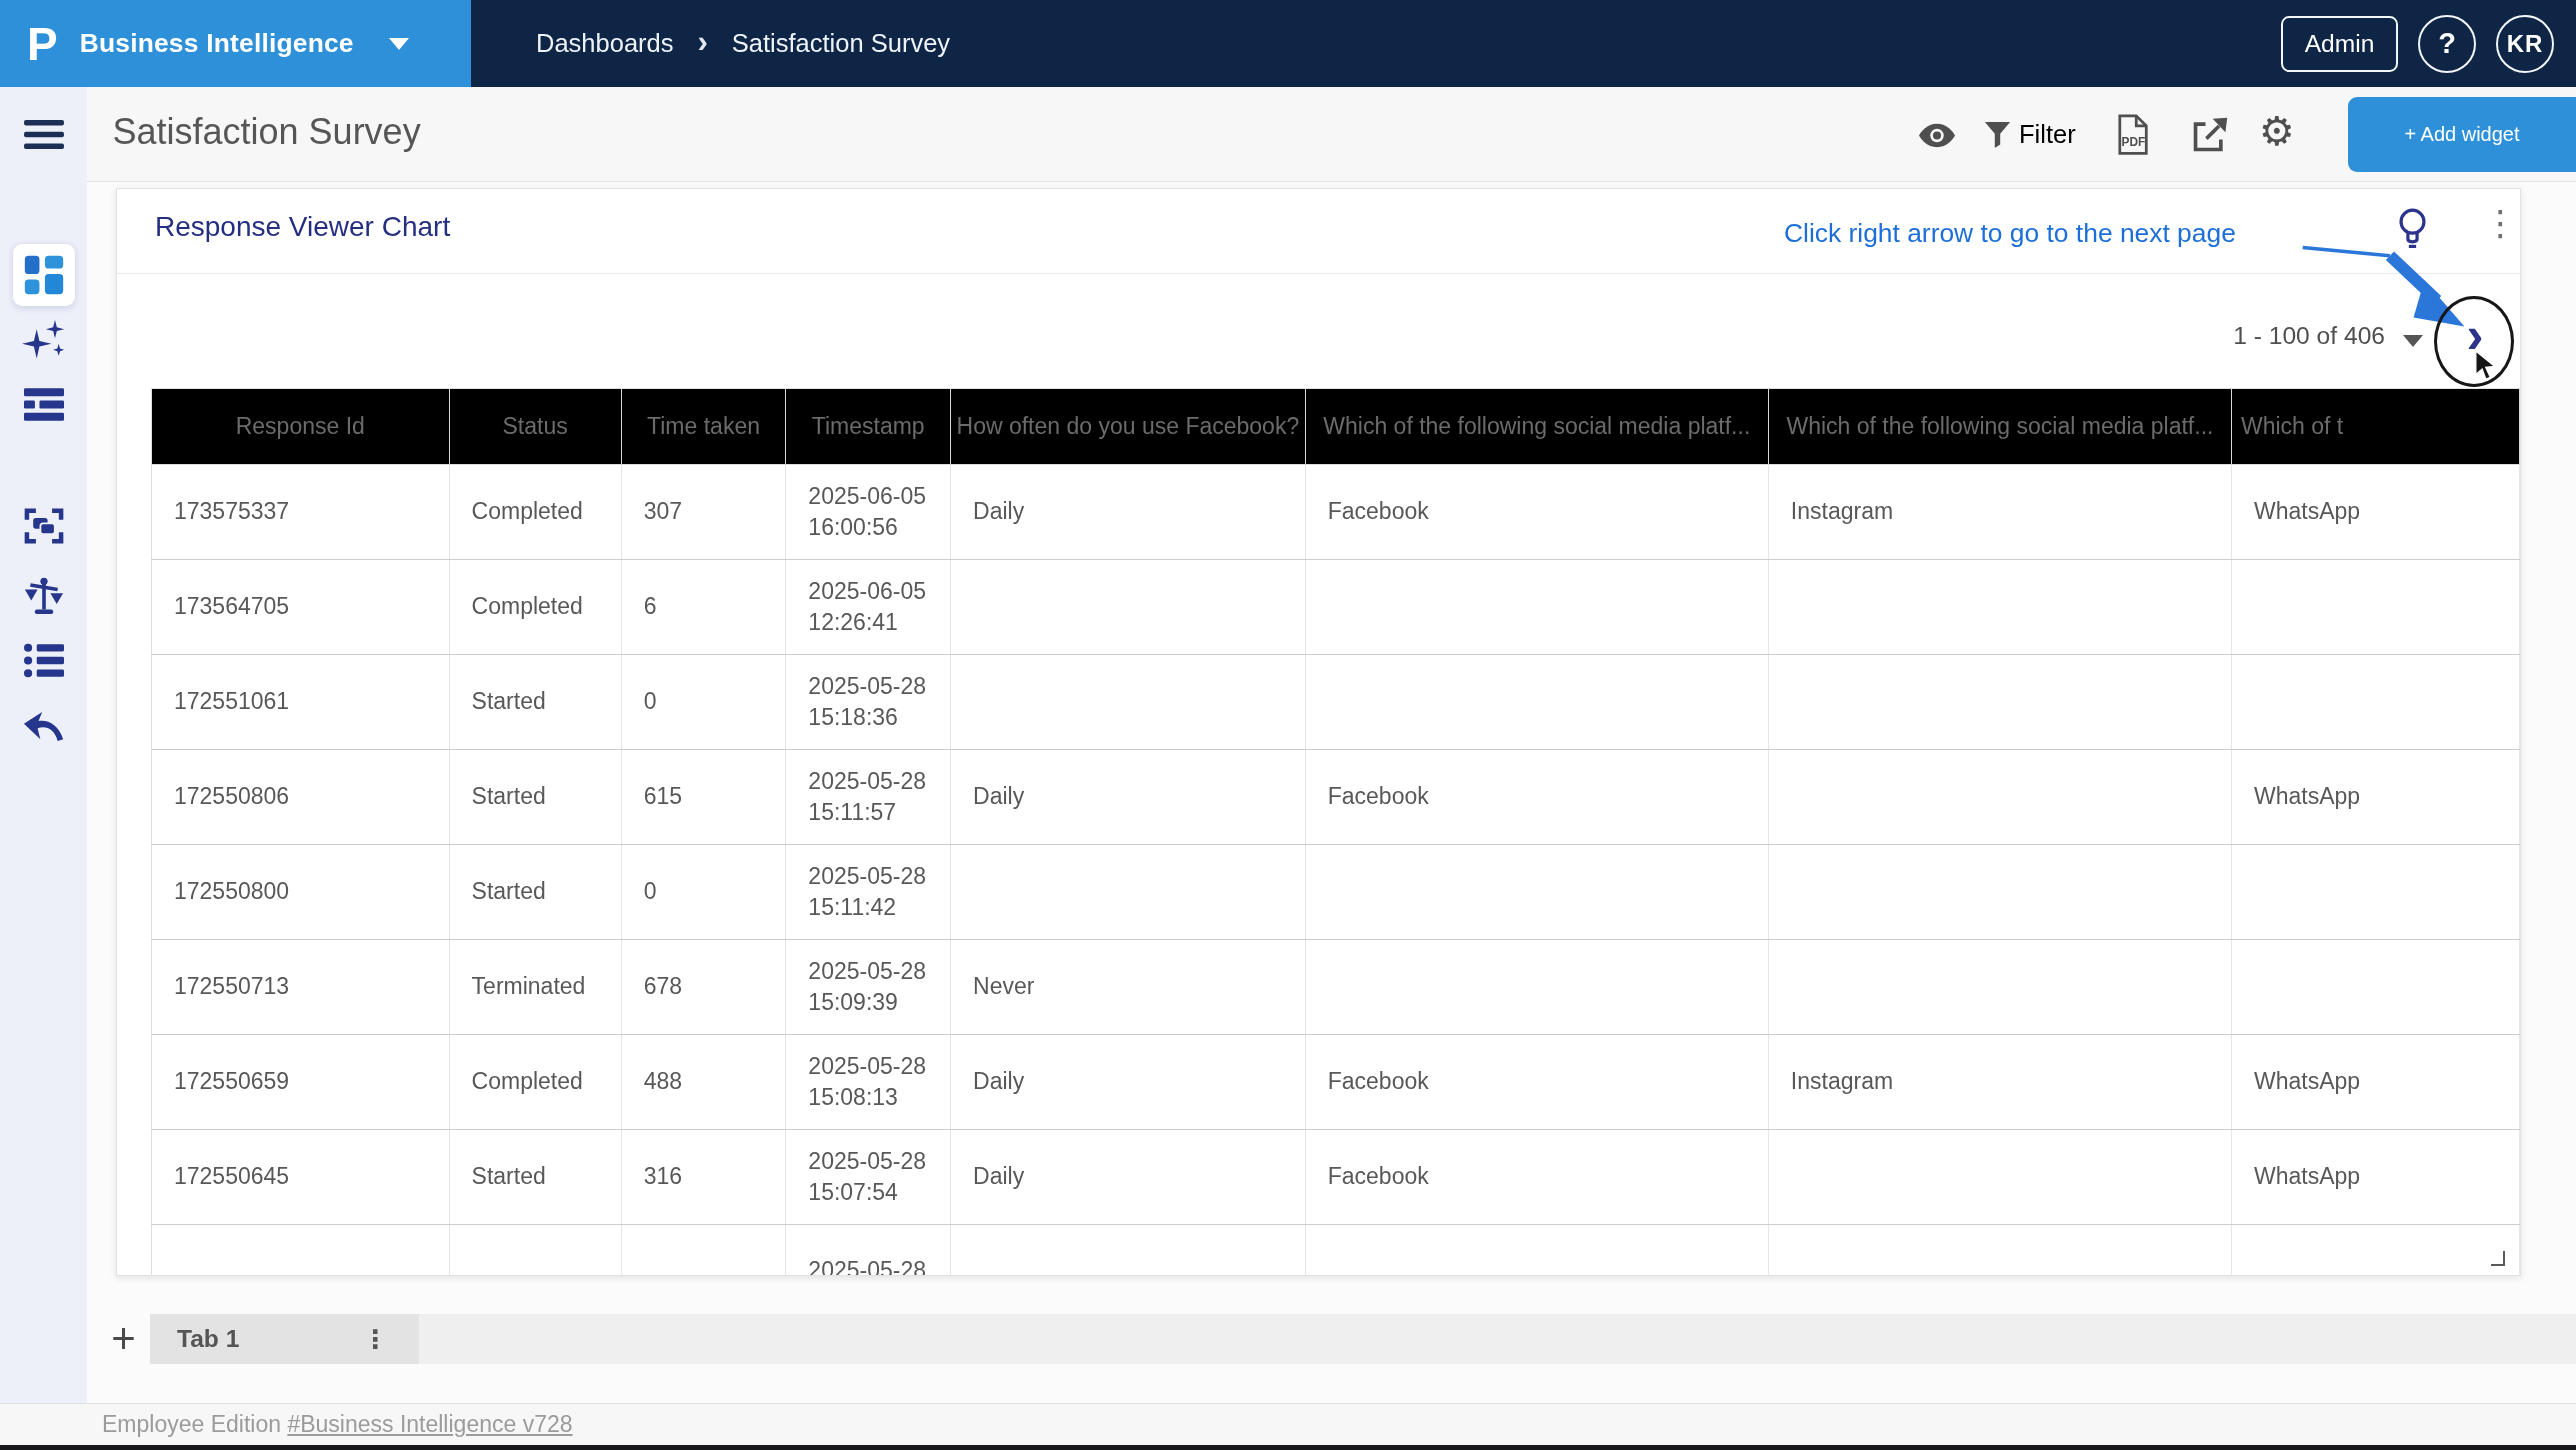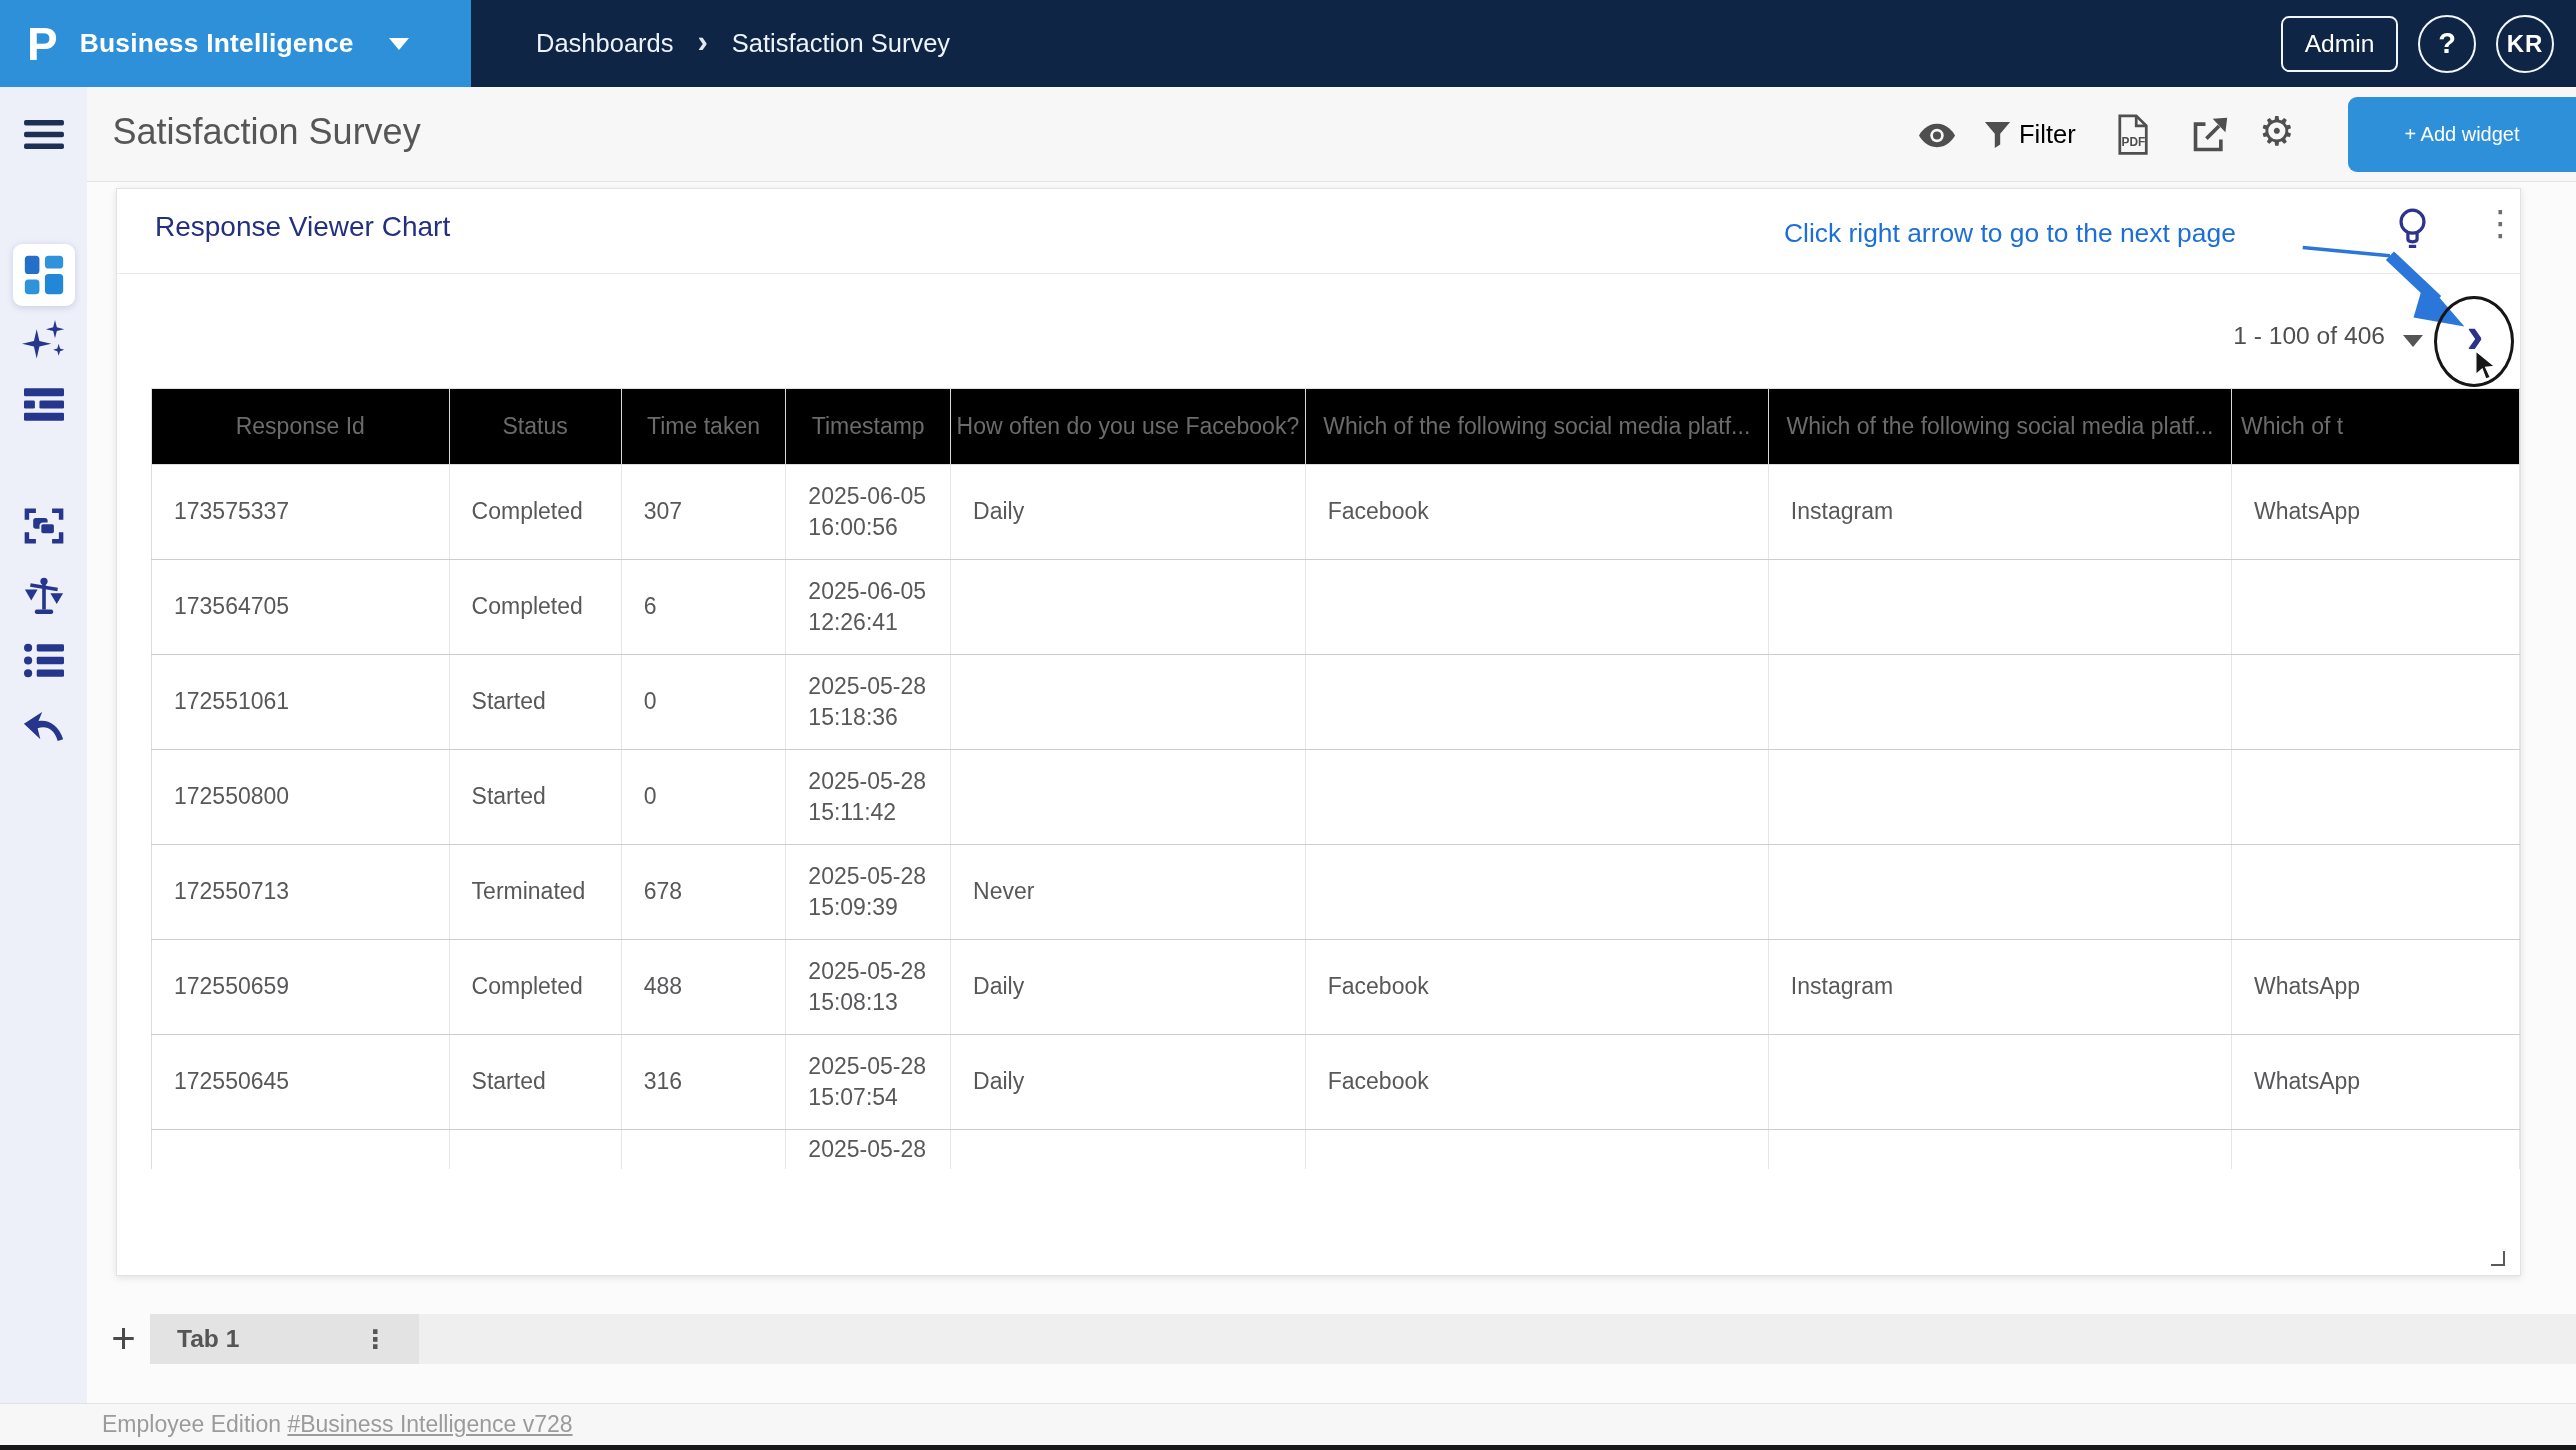--- a/index.html
+++ b/index.html
@@ -68,21 +68,21 @@
   
   .rv-table { position:absolute; left:34px; top:199px; border-collapse:collapse; table-layout:fixed;
     background:#fff; border-top:0.9px solid #e0e0e0; border-left:0.9px solid #ddd; }
   .rv-table th { height:76px; background:#000000; color:#6b6b6b; font-size:23px; font-weight:normal;
     text-align:center; border-right:0.9px solid #d9d9d9; border-bottom:0.9px solid #dcdcdc;
     white-space:nowrap; overflow:hidden;margin-top:28px; }
   .rv-table th:last-child { text-align:left; padding-left:9px; }
   .rv-table td { height:95px; color:#58585a; font-size:23px; text-align:left; padding-left:22px;
     border-right:0.9px solid #e6e6e6; border-bottom:1.8px solid #cdcdcd; vertical-align:middle;
     line-height:31px; overflow:hidden; }
-  .rv-table tr.partial td { height:40px; border-bottom:none; vertical-align:top; padding-top:4px; }
+  .rv-table tr.partial td { height:40px; border-bottom:none; vertical-align:top; padding-top:30px; }
 
   
   .tabstrip-fill { position:absolute; left:419px; top:1314px; width:2157px; height:50px; background:#efefef; }
   .add-tab-btn { position:absolute; left:98px; top:1314px; width:51px; height:50px; color:#4a4a4a;
     font-size:42px; font-weight:300; display:flex; align-items:center; justify-content:center; cursor:pointer; }
   .tab { position:absolute; left:150px; top:1314px; width:269px; height:50px; background:#e3e3e3;
     display:flex; align-items:center; cursor:pointer;font-weight:bold; }
   .tab-label { margin-left:27px; font-size:24.6px; color:#555; }
   .tab-kebab { margin-left:auto; margin-right:31px; font-size:25.5px; color:#555;
     font-family:"DejaVu Sans", sans-serif; cursor:pointer; }
@@ -290,20 +290,30 @@
             <td>172551061</td>
             <td>Started</td>
             <td>0</td>
             <td>2025-05-28 15:18:36</td>
             <td></td>
             <td></td>
             <td></td>
             <td></td>
           </tr>
           <tr>
+            <td>172550806</td>
+            <td>Started</td>
+            <td>615</td>
+            <td>2025-05-28 15:11:57</td>
+            <td>Daily</td>
+            <td>Facebook</td>
+            <td></td>
+            <td>WhatsApp</td>
+          </tr>
+          <tr>
             <td>172550800</td>
             <td>Started</td>
             <td>0</td>
             <td>2025-05-28 15:11:42</td>
             <td></td>
             <td></td>
             <td></td>
             <td></td>
           </tr>
           <tr>

